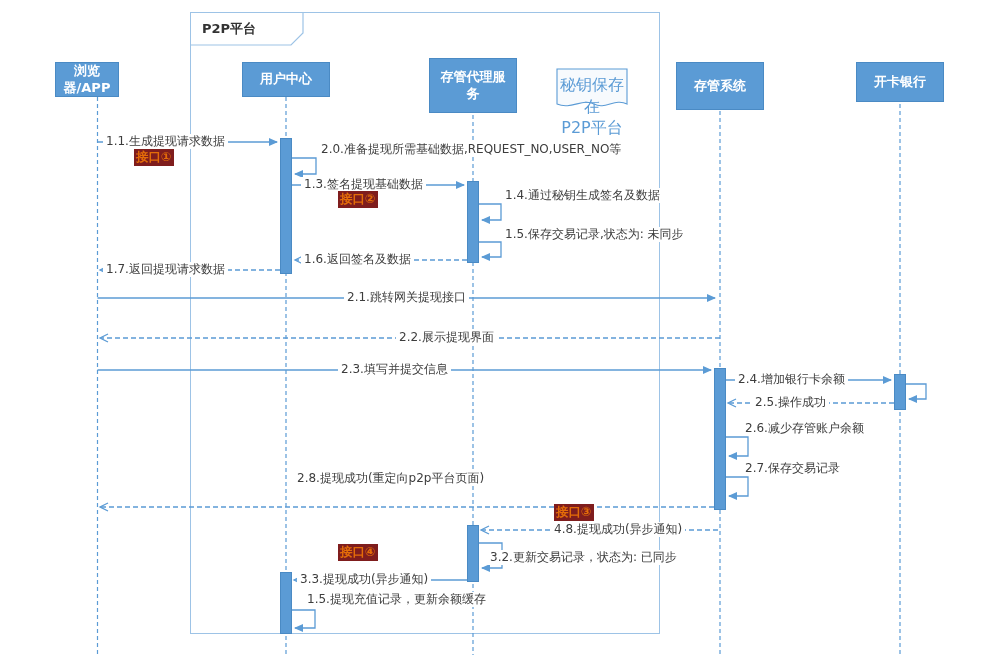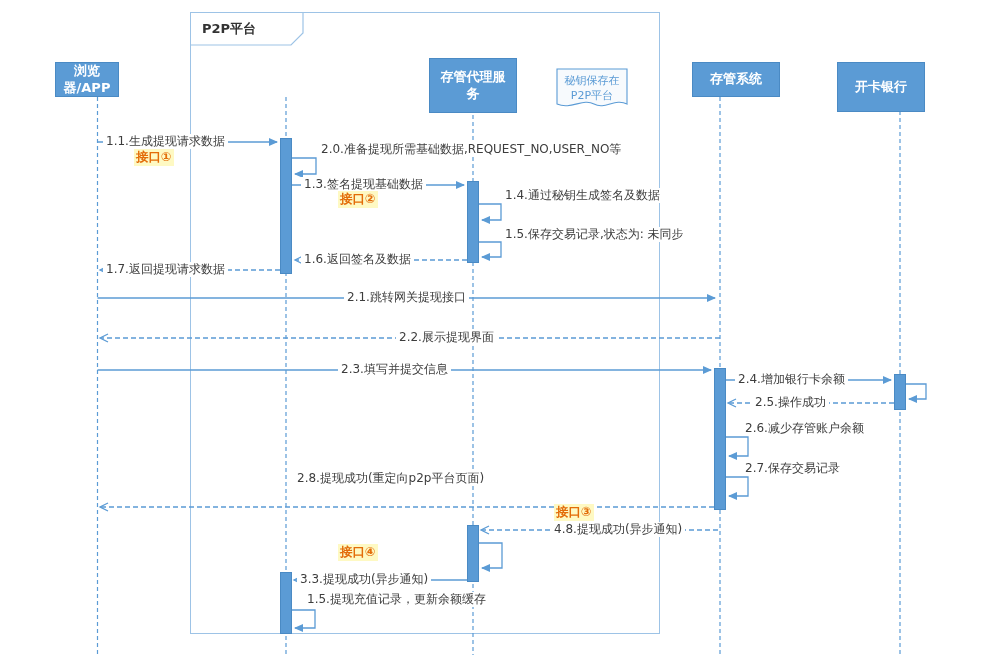--- a/index.html
+++ b/index.html
@@ -8,23 +8,23 @@
   .layer{position:absolute;left:0;top:0;width:991px;height:667px}
   svg.layer{pointer-events:none}
   .frame{position:absolute;border:1px solid #9DC3E6;background:transparent}
   .frame-label{position:absolute;font-size:13px;font-weight:bold;color:#333}
   .actor{position:absolute;background:#5B9BD5;border:1px solid #4A8AC4;color:#fff;
          font-weight:bold;font-size:13px;display:flex;align-items:center;justify-content:center;
          text-align:center;line-height:1.3;padding:2px 5px;z-index:5}
   .activation{position:absolute;width:12px;background:#5B9BD5;border:1px solid #4A8AC4;z-index:2}
   .msg{position:absolute;font-size:12px;color:#3d3d3d;background:#fff;padding:0 3px;
        white-space:nowrap;line-height:15px;z-index:4}
-  .iface{position:absolute;font-size:12.5px;font-weight:bold;color:#E36C09;background:#fef9c3;
+  .iface{position:absolute;font-size:12.5px;font-weight:bold;color:#E36C09;background:#7f1d1d;
          padding:0 2px;white-space:nowrap;z-index:4}
-  .note-text{position:absolute;font-size:11px;color:#5B9BD5;text-align:center;line-height:1.35;z-index:4}
+  .note-text{position:absolute;font-size:16px;color:#5B9BD5;text-align:center;line-height:1.35;z-index:4}
   .z1{z-index:1}.z3{z-index:3}
 </style>
 </head>
 <body>
 
 <div class="canvas">
 
   <div class="frame" style="left:190px;top:12px;width:470px;height:622px"></div>
   <div class="frame-label" style="left:202px;top:20px">P2P平台</div>
 
@@ -96,29 +96,33 @@
   <div class="msg" style="left:396px;top:330px">2.2.展示提现界面</div>
   <div class="msg" style="left:338px;top:362px">2.3.填写并提交信息</div>
   <div class="msg" style="left:735px;top:372px">2.4.增加银行卡余额</div>
   <div class="msg" style="left:752px;top:395px">2.5.操作成功</div>
   <div class="msg" style="left:742px;top:421px">2.6.减少存管账户余额</div>
   <div class="msg" style="left:742px;top:461px">2.7.保存交易记录</div>
   <div class="msg" style="left:294px;top:471px">2.8.提现成功(重定向p2p平台页面)</div>
   <div class="iface" style="left:554px;top:504px">接口③</div>
   <div class="msg" style="left:551px;top:522px">4.8.提现成功(异步通知)</div>
   <div class="iface" style="left:338px;top:544px">接口④</div>
+  <div class="msg" style="left:487px;top:550px">3.2.更新交易记录，状态为: 已同步</div>
   <div class="msg" style="left:297px;top:572px">3.3.提现成功(异步通知)</div>
   <div class="msg" style="left:304px;top:592px">1.5.提现充值记录，更新余额缓存</div>
 
   <div class="actor" style="left:55px;top:62px;width:64px;height:35px">
     <span>浏览器/APP</span>
   </div>
+  <div class="actor" style="left:242px;top:62px;width:88px;height:35px">
+    <span>用户中心</span>
+  </div>
   <div class="actor" style="left:429px;top:58px;width:88px;height:55px">
     <span>存管代理服务</span>
   </div>
-  <div class="actor" style="left:692px;top:62px;width:88px;height:35px">
+  <div class="actor" style="left:676px;top:62px;width:88px;height:48px">
     <span>存管系统</span>
   </div>
-  <div class="actor" style="left:837px;top:62px;width:88px;height:50px">
+  <div class="actor" style="left:856px;top:62px;width:88px;height:40px">
     <span>开卡银行</span>
   </div>
 
 </div>
 
 </body></html>

